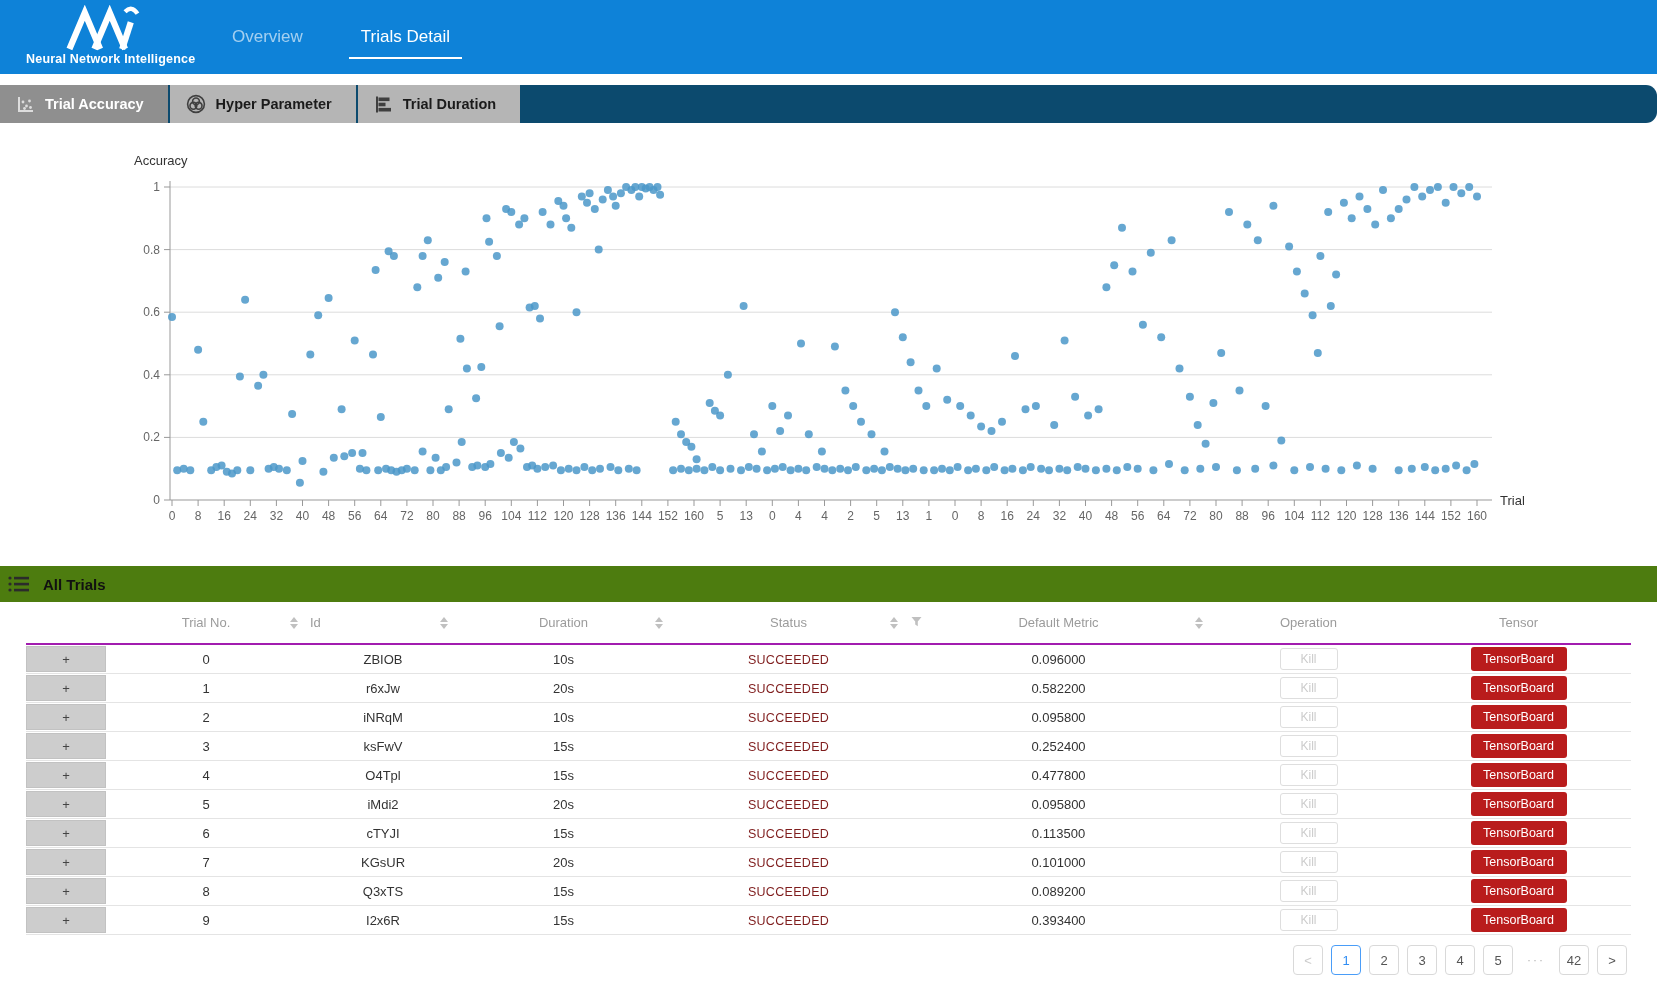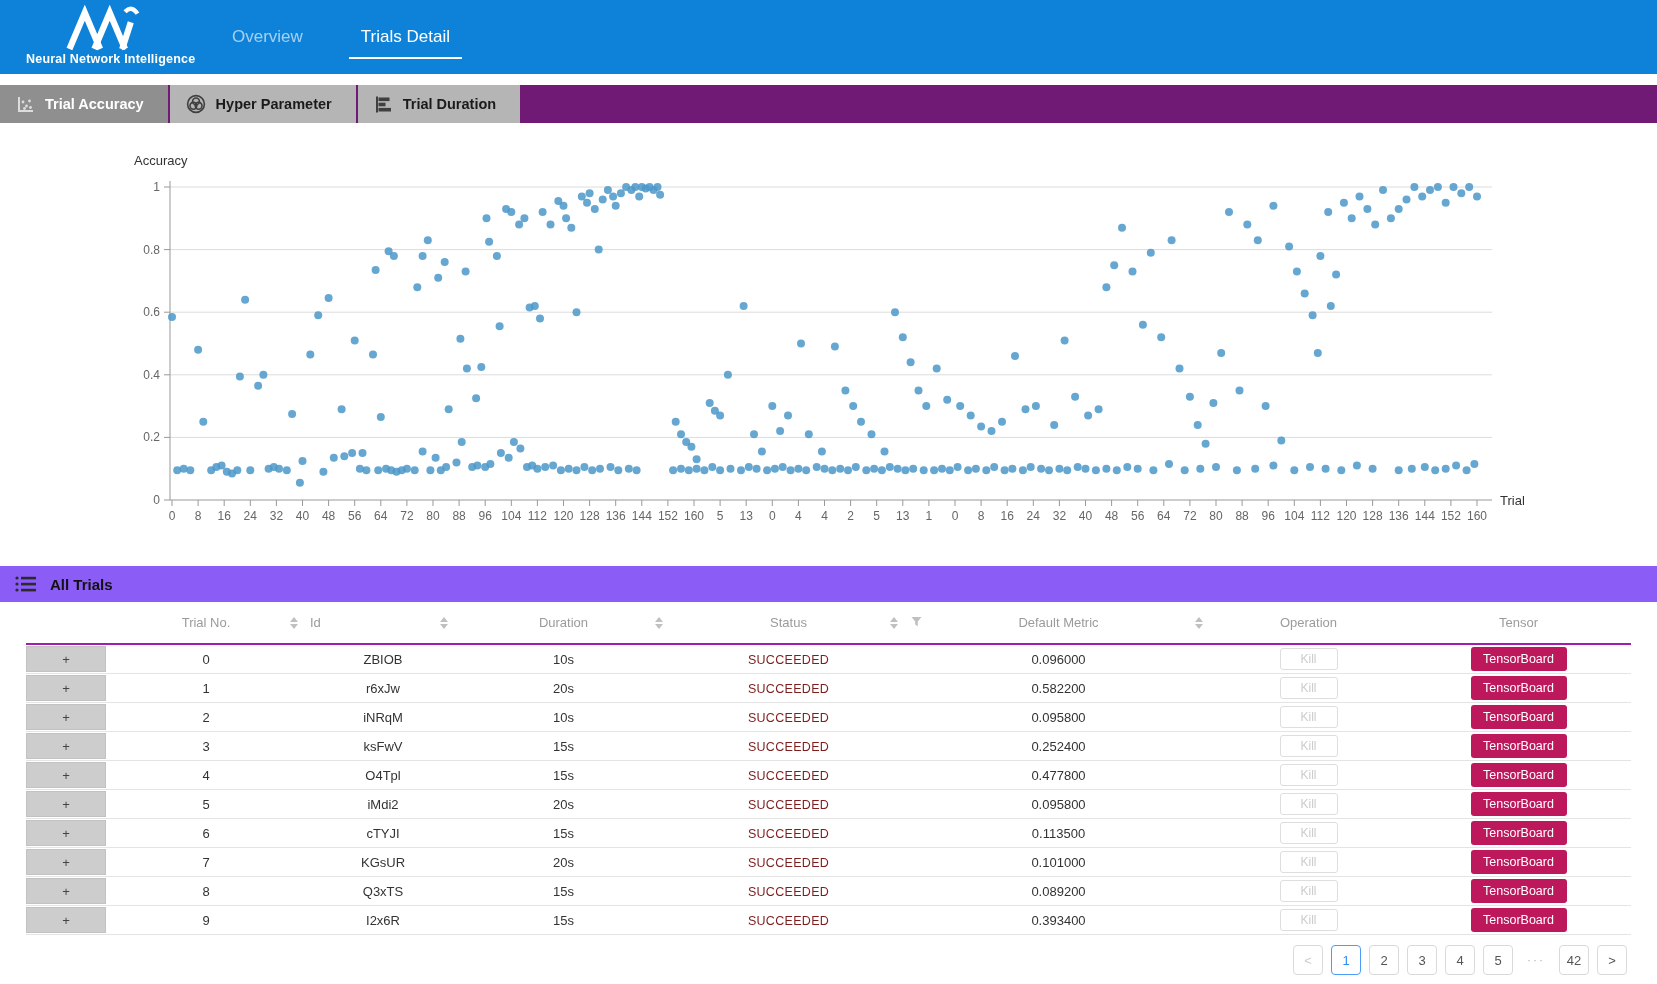--- a/index.html
+++ b/index.html
@@ -11,48 +11,48 @@
   
   .navbar { height:74px; background:#0e82d8; position:relative; }
   .brand { position:absolute; left:26px; top:1px; width:154px; text-align:center; cursor:pointer; }
   .brand svg { display:block; margin:4px auto 0; }
   .brand-text { color:#fff; font-size:12.5px; font-weight:bold; letter-spacing:.2px; margin-top:1px; white-space:nowrap; }
   .nav-tabs { position:absolute; left:232px; top:0; height:74px; display:flex; align-items:center; gap:58px; }
   .nav-tab { font-size:17px; color:rgba(255,255,255,.62); cursor:pointer; position:relative; }
   .nav-tab.active { color:#fff; }
   .nav-tab.active::after { content:""; position:absolute; left:-12px; right:-12px; bottom:-12px; height:2px; background:#fff; }
   
-  .chart-tabs { margin-top:11px; height:38px; background:#701a75; display:flex; }
+  .chart-tabs { margin-top:11px; height:38px; background:#0c4a6e; display:flex;border-radius:11px; }
   .ctab { display:flex; align-items:center; gap:10px; padding:0 24px 0 16px; background:#b5b5b5;
           margin-right:2px; cursor:pointer; font-size:14.5px; font-weight:600; color:#1b1b1b; }
   .ctab.active { background:#8f8f8f; color:#fff; font-weight:bold; }
   .ctab svg { display:block; }
   
   .chart-section { height:416px; background:#fff; position:relative; }
   .chart-section svg { display:block; }
   
-  .section-bar { margin-top:27px; height:36px; background:#8b5cf6; display:flex; align-items:center; padding-left:14px; gap:12px; }
+  .section-bar { margin-top:27px; height:36px; background:#4d7c0f; display:flex; align-items:center; padding-left:7px; gap:12px; }
   .section-bar .title { font-size:15px; font-weight:bold; color:#111; }
   
   table.trials { border-collapse:collapse; table-layout:fixed; width:1605px; margin:0 26px; }
   thead th { height:42px; font-size:13px; font-weight:normal; color:#9b9b9b; text-align:center;
              border-bottom:2px solid #a21caf; position:relative; }
   thead th.id-col { text-align:left; padding-left:4px; }
   .sort-box { position:absolute; right:8px; top:50%; transform:translateY(-50%); display:inline-flex; flex-direction:column; gap:2px; cursor:pointer; }
   .caret-up { width:0;height:0;border-left:4px solid transparent;border-right:4px solid transparent;border-bottom:5px solid #c0c0c0; }
   .caret-down { width:0;height:0;border-left:4px solid transparent;border-right:4px solid transparent;border-top:5px solid #c0c0c0; }
   .filter-box { position:absolute; right:-16px; top:50%; transform:translateY(-50%); cursor:pointer; }
   tbody td { height:29px; border-bottom:1px solid #e4e4e4; font-size:13px; color:#333; text-align:center; padding:0; }
   tbody td.id-cell { text-align:center; padding-left:4px; }
   .expand-btn { margin:1px 0; height:26px; background:#cdcdcd; border:1px solid #c2c2c2; display:flex;
                 align-items:center; justify-content:center; color:#444; font-size:13px; cursor:pointer; }
   .status-succeeded { color:#7f1d1d; font-size:12.5px; letter-spacing:.3px; }
   .kill-btn { width:58px; height:22px; border:1px solid #dedede; border-radius:3px; background:#fff;
               color:#ccc; font-size:12px; cursor:default; font-family:inherit; }
-  .tb-btn { width:96px; height:24px; border:none; border-radius:3px; background:#be185d; color:#fff;
+  .tb-btn { width:96px; height:24px; border:none; border-radius:3px; background:#b91c1c; color:#fff;
             font-size:12.5px; cursor:pointer; font-family:inherit; }
   
   .pagination { display:flex; justify-content:flex-end; align-items:center; gap:8px; margin:10px 30px 0 0; }
   .page-item { min-width:30px; height:30px; border:1px solid #d9d9d9; border-radius:4px; background:#fff;
                display:flex; align-items:center; justify-content:center; font-size:13px; color:#555; cursor:pointer; }
   .page-item.active { border-color:#4a9df8; color:#2f8df4; }
   .page-item.disabled { color:#ccc; cursor:default; }
   .page-item.ellipsis { border:none; color:#b5b5b5; letter-spacing:2px; font-size:12px; }
 </style>
 </head>

